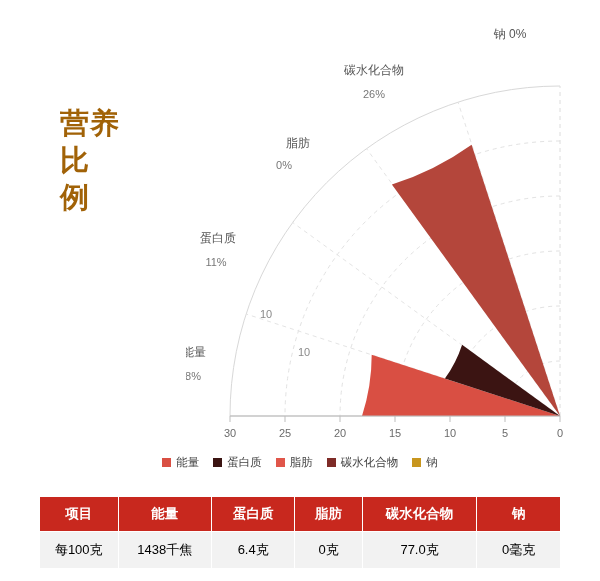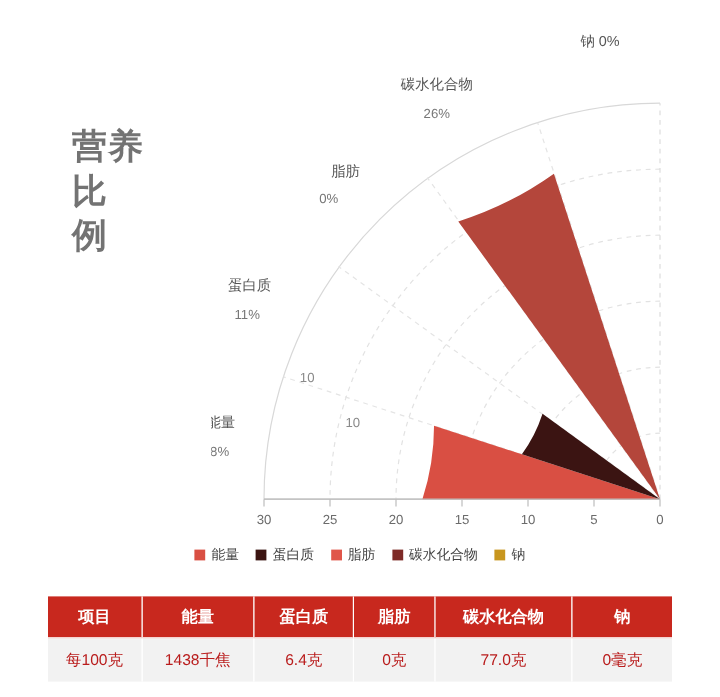--- a/index.html
+++ b/index.html
@@ -13,32 +13,32 @@
     overflow: hidden;
   }
   #wrap { position: relative; width: 600px; height: 581px; }
 
   
   .title-block {
     position: absolute;
     left: 60px;
     top: 105px;
     width: 72px;
-    color: #737373;
+    color: #a16207;
     font-weight: bold;
     font-size: 29px;
     line-height: 1.28;
     letter-spacing: 1px;
     text-align: left;
   }
 
   
   #chart-area {
     position: absolute;
-    left: 176px;
+    left: 186px;
     top: 18px;
     width: 404px;
     height: 430px;
   }
   #chart-svg { display: block; }
 
   
   .legend {
     position: absolute;
     left: 0;
@@ -72,21 +72,21 @@
     color: #ffffff;
     font-weight: bold;
     padding: 8px 2px;
     text-align: center;
     border-right: 1px solid #ffffff;
     font-size: 13.5px;
   }
   table.nutri thead th:last-child { border-right: none; }
   table.nutri tbody td {
     background: #f2f2f2;
-    color: #b91c1c;
+    color: #000000;
     padding: 9px 2px;
     text-align: center;
     border-right: 1px solid #ffffff;
     border-top: 1px solid #ffffff;
   }
   table.nutri tbody td:last-child { border-right: none; text-align: center; }
 
   .ax-label { font-size: 11px; fill: #6b6b6b; }
   .cat-label { font-size: 12px; fill: #555; }
   .cat-value { font-size: 11px; fill: #777; }

